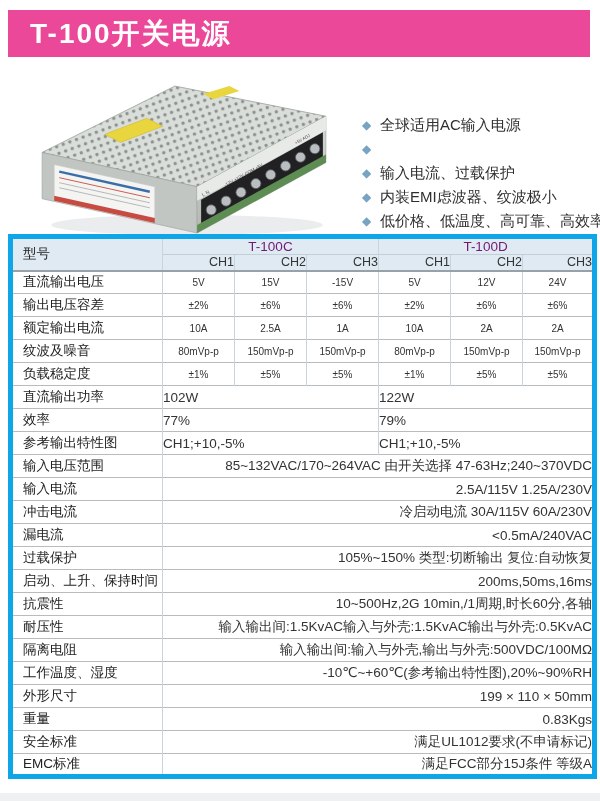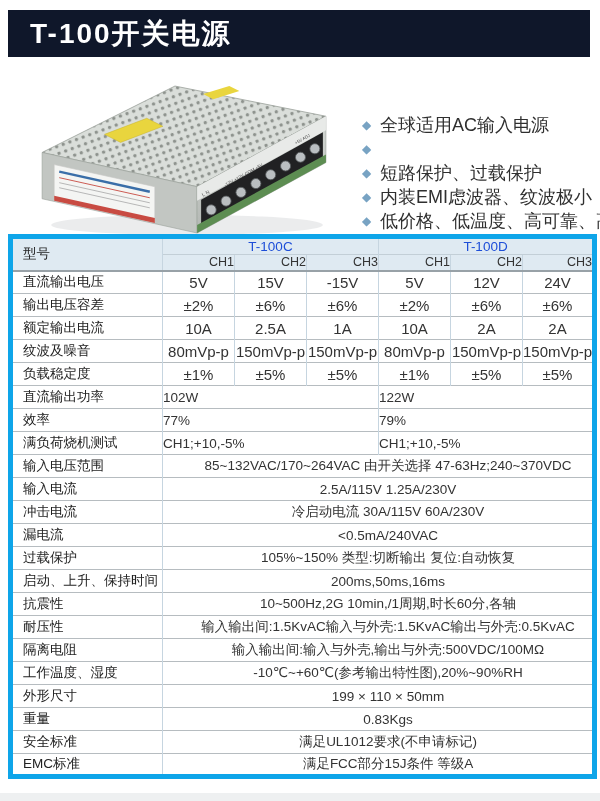--- a/index.html
+++ b/index.html
@@ -8,53 +8,53 @@
     width: 600px; height: 801px;
     background: #ffffff;
     font-family: "Liberation Sans", "DejaVu Sans", sans-serif;
     position: relative;
     overflow: hidden;
   }
   
   .banner {
     position: absolute; left: 8px; top: 10px;
     width: 582px; height: 47px;
-    background: #0f172a;
+    background: #ec4899;
   }
   .banner h1 {
     color: #ffffff; font-size: 28px; font-weight: bold;
     line-height: 47px; padding-left: 22px; letter-spacing: 2px;
   }
   
   .hero { position: absolute; left: 0; top: 57px; width: 600px; height: 187px; }
   .photo { position: absolute; left: 26px; top: 14px; }
   .features { position: absolute; left: 362px; top: 56px; list-style: none; }
   .features li { display: flex; align-items: center; height: 24px; }
   .features .bullet {
     color: #78a3c3; font-size: 12px; width: 18px; flex: 0 0 18px;
   }
-  .features .ftext { color: #2f2f2f; font-size: 18px; white-space: nowrap; }
+  .features .ftext { color: #2f2f2f; font-size: 15px; white-space: nowrap; }
   
   table.spec {
     position: absolute; left: 8px; top: 234px;
     width: 584px; border-collapse: collapse; table-layout: fixed;
     border: 5px solid #0ea5e9;
   }
   .spec td {
     height: 23px; font-size: 13.5px; color: #333;
     border-top: 1px solid #b6bcc0; padding: 0;
     overflow: hidden; white-space: nowrap;
   }
   .spec .hdr { background: #dfeaf2; height: 16px; }
-  .spec .grp { text-align: center; font-size: 13.5px; color: #1d4ed8; border-top: none; }
+  .spec .grp { text-align: center; font-size: 13.5px; color: #701a75; border-top: none; }
   .spec .ch  { text-align: right; font-size: 12.5px; border-top: 1px solid #c3cfd7; }
   .spec .lbl { text-align: left; padding-left: 10px; color: #222; }
-  .spec .val { text-align: center; font-size: 15px; }
+  .spec .val { text-align: center; font-size: 10px; }
   .spec .gval{ }
-  .spec .fval{ text-align: center; padding-left: 21px; }
+  .spec .fval{ text-align: right; padding-left: 21px; }
   .spec .vx  { border-left: 1px solid #c6d5e0; }
   .spec .thick { border-top: 2px solid #98a1a7; }
   .bottom-strip {
     position: absolute; left: 0; top: 793px; width: 600px; height: 8px;
     background: #eef0f1;
   }
 </style>
 </head>
 <body>
 
@@ -117,21 +117,21 @@
   <ul class="features">
     <li>
       <span class="bullet">◆</span>
       <span class="ftext">全球适用AC输入电源</span>
       </li>
     <li>
       <span class="bullet">◆</span>
       </li>
     <li>
       <span class="bullet">◆</span>
-      <span class="ftext">短路保护、过载保护</span>
+      <span class="ftext">输入电流、过载保护</span>
       </li>
     <li>
       <span class="bullet">◆</span>
       <span class="ftext">内装EMI虑波器、纹波极小</span>
       </li>
     <li>
       <span class="bullet">◆</span>
       <span class="ftext">低价格、低温度、高可靠、高效率</span>
       </li>
   </ul>
@@ -212,21 +212,21 @@
     <td class="lbl">直流输出功率</td>
     <td class="gval vx" colspan="3">102W</td>
     <td class="gval vx" colspan="3">122W</td>
   </tr>
   <tr>
     <td class="lbl">效率</td>
     <td class="gval vx" colspan="3">77%</td>
     <td class="gval vx" colspan="3">79%</td>
   </tr>
   <tr>
-    <td class="lbl">满负荷烧机测试</td>
+    <td class="lbl">参考输出特性图</td>
     <td class="gval vx" colspan="3">CH1;+10,-5%</td>
     <td class="gval vx" colspan="3">CH1;+10,-5%</td>
   </tr>
 
   <tr>
     <td class="lbl">输入电压范围</td>
     <td class="fval vx" colspan="6">85~132VAC/170~264VAC 由开关选择 47-63Hz;240~370VDC</td>
   </tr>
   <tr>
     <td class="lbl">输入电流</td>

